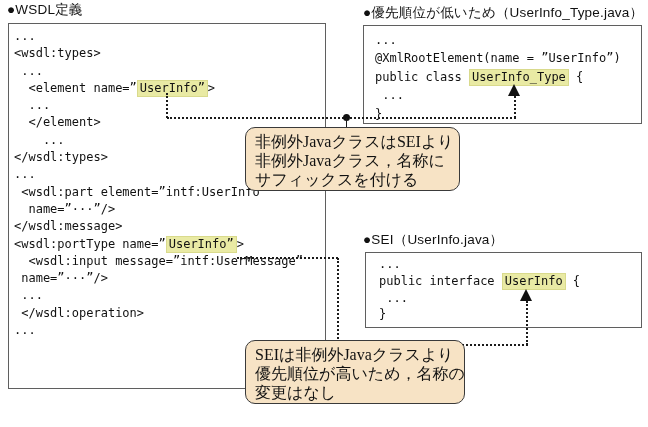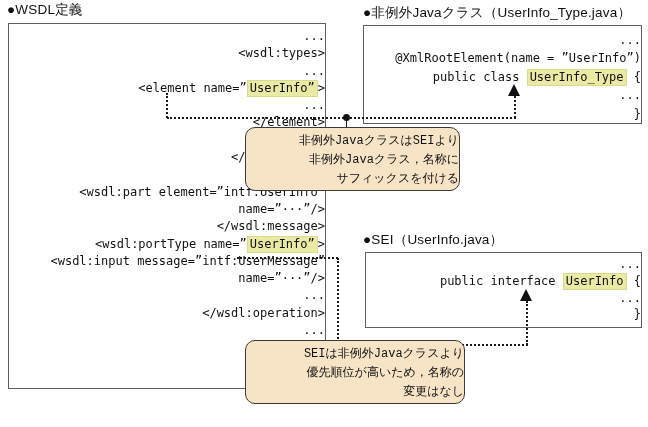--- a/index.html
+++ b/index.html
@@ -1,42 +1,41 @@
 <!DOCTYPE html>
 <html><head>
 <meta charset="utf-8">
 <style>
   html,body{margin:0;padding:0;background:#fff;}
   .stage{
     position:relative;width:648px;height:427px;background:#ffffff;
     font-family:"DejaVu Sans Mono","Liberation Mono",monospace;
     overflow:hidden;
-    text-align:right;
   }
   .panel{
     position:absolute;background:#ffffff;border:1.6px solid #5f5f5f;
     box-sizing:border-box;z-index:1;
   }
   .panel-title{
     position:absolute;font-family:"Liberation Sans","DejaVu Sans",sans-serif;
     font-size:13.5px;color:#111;white-space:nowrap;z-index:1;letter-spacing:0.2px;
   }
   .code{color:#111;font-size:12px;}
   .code-line{white-space:pre;}
   .wsdl-code{padding:4px 0 0 5px;line-height:17.3px;}
   .jclass-code{padding:5px 0 0 11px;line-height:18.4px;}
   .sei-code{padding:3px 0 0 13px;line-height:16.8px;}
   .hl{
     background:#e9eaa4;border:1px solid #d9da8c;padding:0 2px 1px;
   }
   .callout{
     position:absolute;background:#f7e3c5;border:1.6px solid #3a3a3a;
     border-radius:10px;box-sizing:border-box;z-index:3;
-    font-family:Liberation Mono, monospace;
-    font-size:12px;color:#111;line-height:19px;padding:4px 0 0 9px;
+    font-family:Liberation Serif, serif;
+    font-size:16px;color:#111;line-height:19px;padding:4px 0 0 9px;
     white-space:nowrap;
   }
   .seg{position:absolute;z-index:2;}
   .dh{border-top:2px dotted #1a1a1a;height:0;}
   .dv{border-left:2px dotted #1a1a1a;width:0;}
   .solid-v{border-left:1.6px solid #1a1a1a;width:0;}
   .jdot{width:7px;height:7px;border-radius:50%;background:#111;}
   .arrow-up{
     width:0;height:0;
     border-left:6px solid transparent;border-right:6px solid transparent;
@@ -65,21 +64,21 @@
       <div class="code-line">&lt;/wsdl:message&gt;</div>
       <div class="code-line"><span>&lt;wsdl:portType name=”</span><span class="hl">UserInfo”</span><span>&gt;</span></div>
       <div class="code-line">  &lt;wsdl:input message=”intf:UserMessage”</div>
       <div class="code-line"> name=”···”/&gt;</div>
       <div class="code-line"> ...</div>
       <div class="code-line"> &lt;/wsdl:operation&gt;</div>
       <div class="code-line">...</div>
     </div>
   </div>
 
-  <div class="panel-title" style="left:363px;top:4px">●非例外Javaクラス（UserInfo_Type.java）</div>
+  <div class="panel-title" style="left:363px;top:4px">●優先順位が低いため（UserInfo_Type.java）</div>
   <div class="panel" style="left:363px;top:25px;width:279px;height:99px">
     <div class="code jclass-code">
       <div class="code-line">...</div>
       <div class="code-line">@XmlRootElement(name = ”UserInfo”)</div>
       <div class="code-line"><span>public class </span><span class="hl">UserInfo_Type</span><span> {</span></div>
       <div class="code-line"> ...</div>
       <div class="code-line">}</div>
     </div>
   </div>
 

